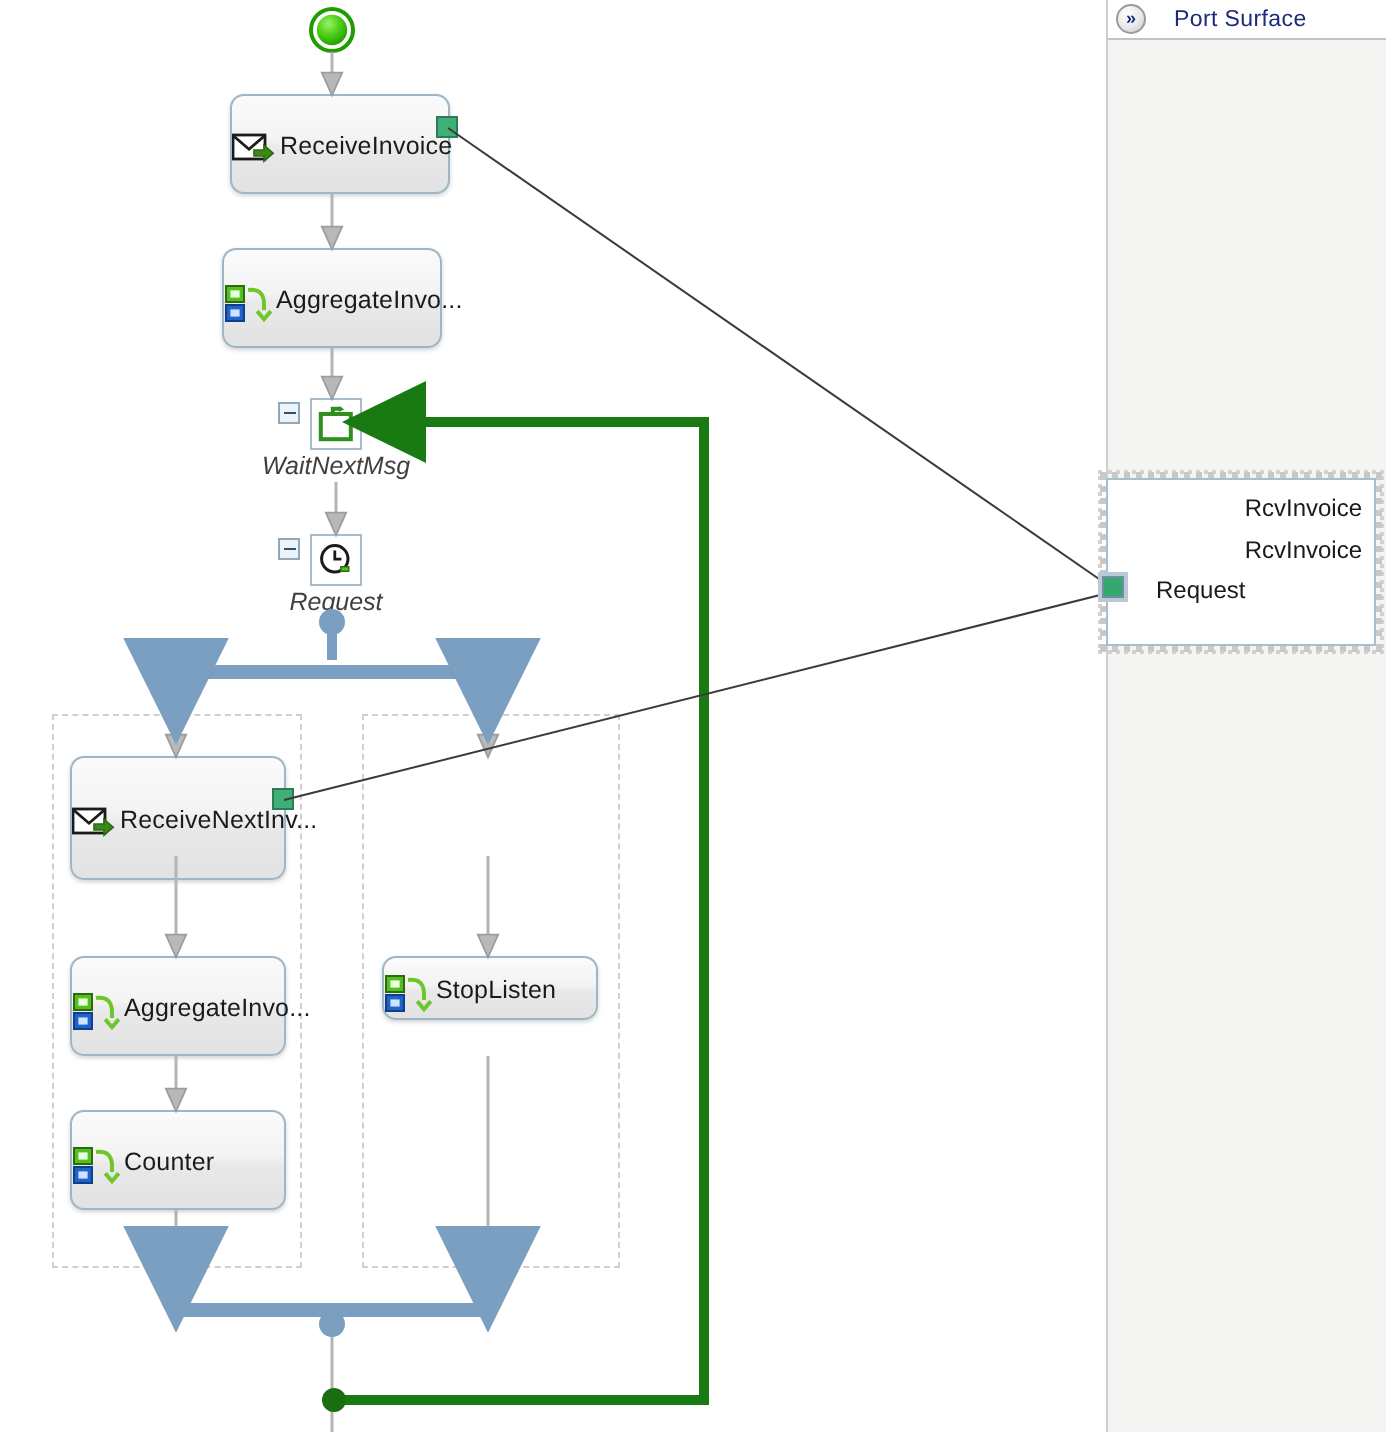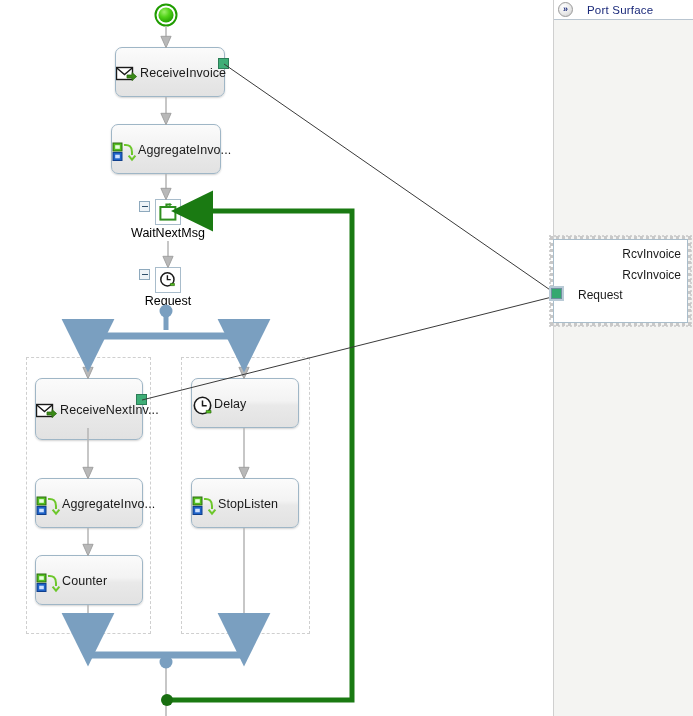--- a/index.html
+++ b/index.html
@@ -32,22 +32,22 @@
     border:1px solid #a8bccb;background:#ffffff;
     display:flex;align-items:center;justify-content:center;
   }
   .collapsed .expander{
     position:absolute;width:11px;height:11px;box-sizing:border-box;
     border:1px solid #8ea9bd;background:#eef3f7;
     display:flex;align-items:center;justify-content:center;
   }
   .collapsed .expander i{display:block;width:6px;height:1px;background:#30506b;}
   .collapsed .clbl{
-    position:absolute;font-size:12.5px;color:#000000;white-space:nowrap;
-    text-align:center;left:50%;transform:translateX(-50%);
+    position:absolute;font-size:12.5px;color:#404040;white-space:nowrap;
+    text-align:center;left:50%;transform:translateX(-50%);font-style:italic;
   }
 
   
   .scope{position:absolute;box-sizing:border-box;border:1px dashed #cfcfcf;background:transparent;}
 
   
   .port-handle{
     position:absolute;width:11px;height:11px;box-sizing:border-box;
     background:#3fae77;border:1px solid #2c7d57;
   }
@@ -127,46 +127,36 @@
     <div class="ico">
       <svg width="24" height="17" viewBox="0 0 24 17">
         <rect x="0.5" y="1.5" width="16" height="12" fill="#ffffff" stroke="#1a1a1a" stroke-width="1.4"></rect>
         <path d="M0.8 2 L8.5 8.6 L16.2 2" fill="none" stroke="#1a1a1a" stroke-width="1.4"></path>
         <path d="M11 9 h5 v-2.4 l4.6 4 -4.6 4 V12 h-5 z" fill="#3a8a17" stroke="#2c6b10" stroke-width="0.8"></path>
       </svg>
     </div>
     <div class="lbl">ReceiveNextInv...</div>
   </div>
 
-  <div class="shape" style="left:191px;top:378px;width:108px;height:50px;">
-    <div class="ico">
-      <svg width="22" height="22" viewBox="0 0 22 22">
-        <circle cx="10.5" cy="10.5" r="8.2" fill="#ffffff" stroke="#1a1a1a" stroke-width="1.6"></circle>
-        <path d="M10.5 5.4 v5.4 h4.2" fill="none" stroke="#1a1a1a" stroke-width="1.5"></path>
-        <path d="M14.2 15.4 h4.8 v2.6 h-4.8 z" fill="#54c020" stroke="#2c6b10" stroke-width="0.7"></path>
-      </svg>
-    </div>
-    <div class="lbl">Delay</div>
-  </div>
 
   <div class="shape" style="left:35px;top:478px;width:108px;height:50px;">
     <div class="ico">
       <svg width="26" height="20" viewBox="0 0 26 20">
         <rect x="1" y="1" width="9" height="8" fill="#54c020" stroke="#2c6b10" stroke-width="1"></rect>
         <rect x="3.2" y="3.2" width="4.6" height="3.6" fill="#e9ffe0"></rect>
         <rect x="1" y="10.5" width="9" height="8" fill="#1f63c8" stroke="#0f3f8c" stroke-width="1"></rect>
         <rect x="3.2" y="12.7" width="4.6" height="3.6" fill="#cfe2ff"></rect>
         <path d="M12 3 q8 -1 8 7 l0 3" fill="none" stroke="#6dc72b" stroke-width="2"></path>
         <path d="M16.6 13.6 l3.4 4 3.4 -4" fill="none" stroke="#6dc72b" stroke-width="2"></path>
       </svg>
     </div>
     <div class="lbl">AggregateInvo...</div>
   </div>
 
-  <div class="shape" style="left:191px;top:478px;width:108px;height:50px;">
+  <div class="shape" style="left:191px;top:478px;width:108px;height:32px;">
     <div class="ico">
       <svg width="26" height="20" viewBox="0 0 26 20">
         <rect x="1" y="1" width="9" height="8" fill="#54c020" stroke="#2c6b10" stroke-width="1"></rect>
         <rect x="3.2" y="3.2" width="4.6" height="3.6" fill="#e9ffe0"></rect>
         <rect x="1" y="10.5" width="9" height="8" fill="#1f63c8" stroke="#0f3f8c" stroke-width="1"></rect>
         <rect x="3.2" y="12.7" width="4.6" height="3.6" fill="#cfe2ff"></rect>
         <path d="M12 3 q8 -1 8 7 l0 3" fill="none" stroke="#6dc72b" stroke-width="2"></path>
         <path d="M16.6 13.6 l3.4 4 3.4 -4" fill="none" stroke="#6dc72b" stroke-width="2"></path>
       </svg>
     </div>

